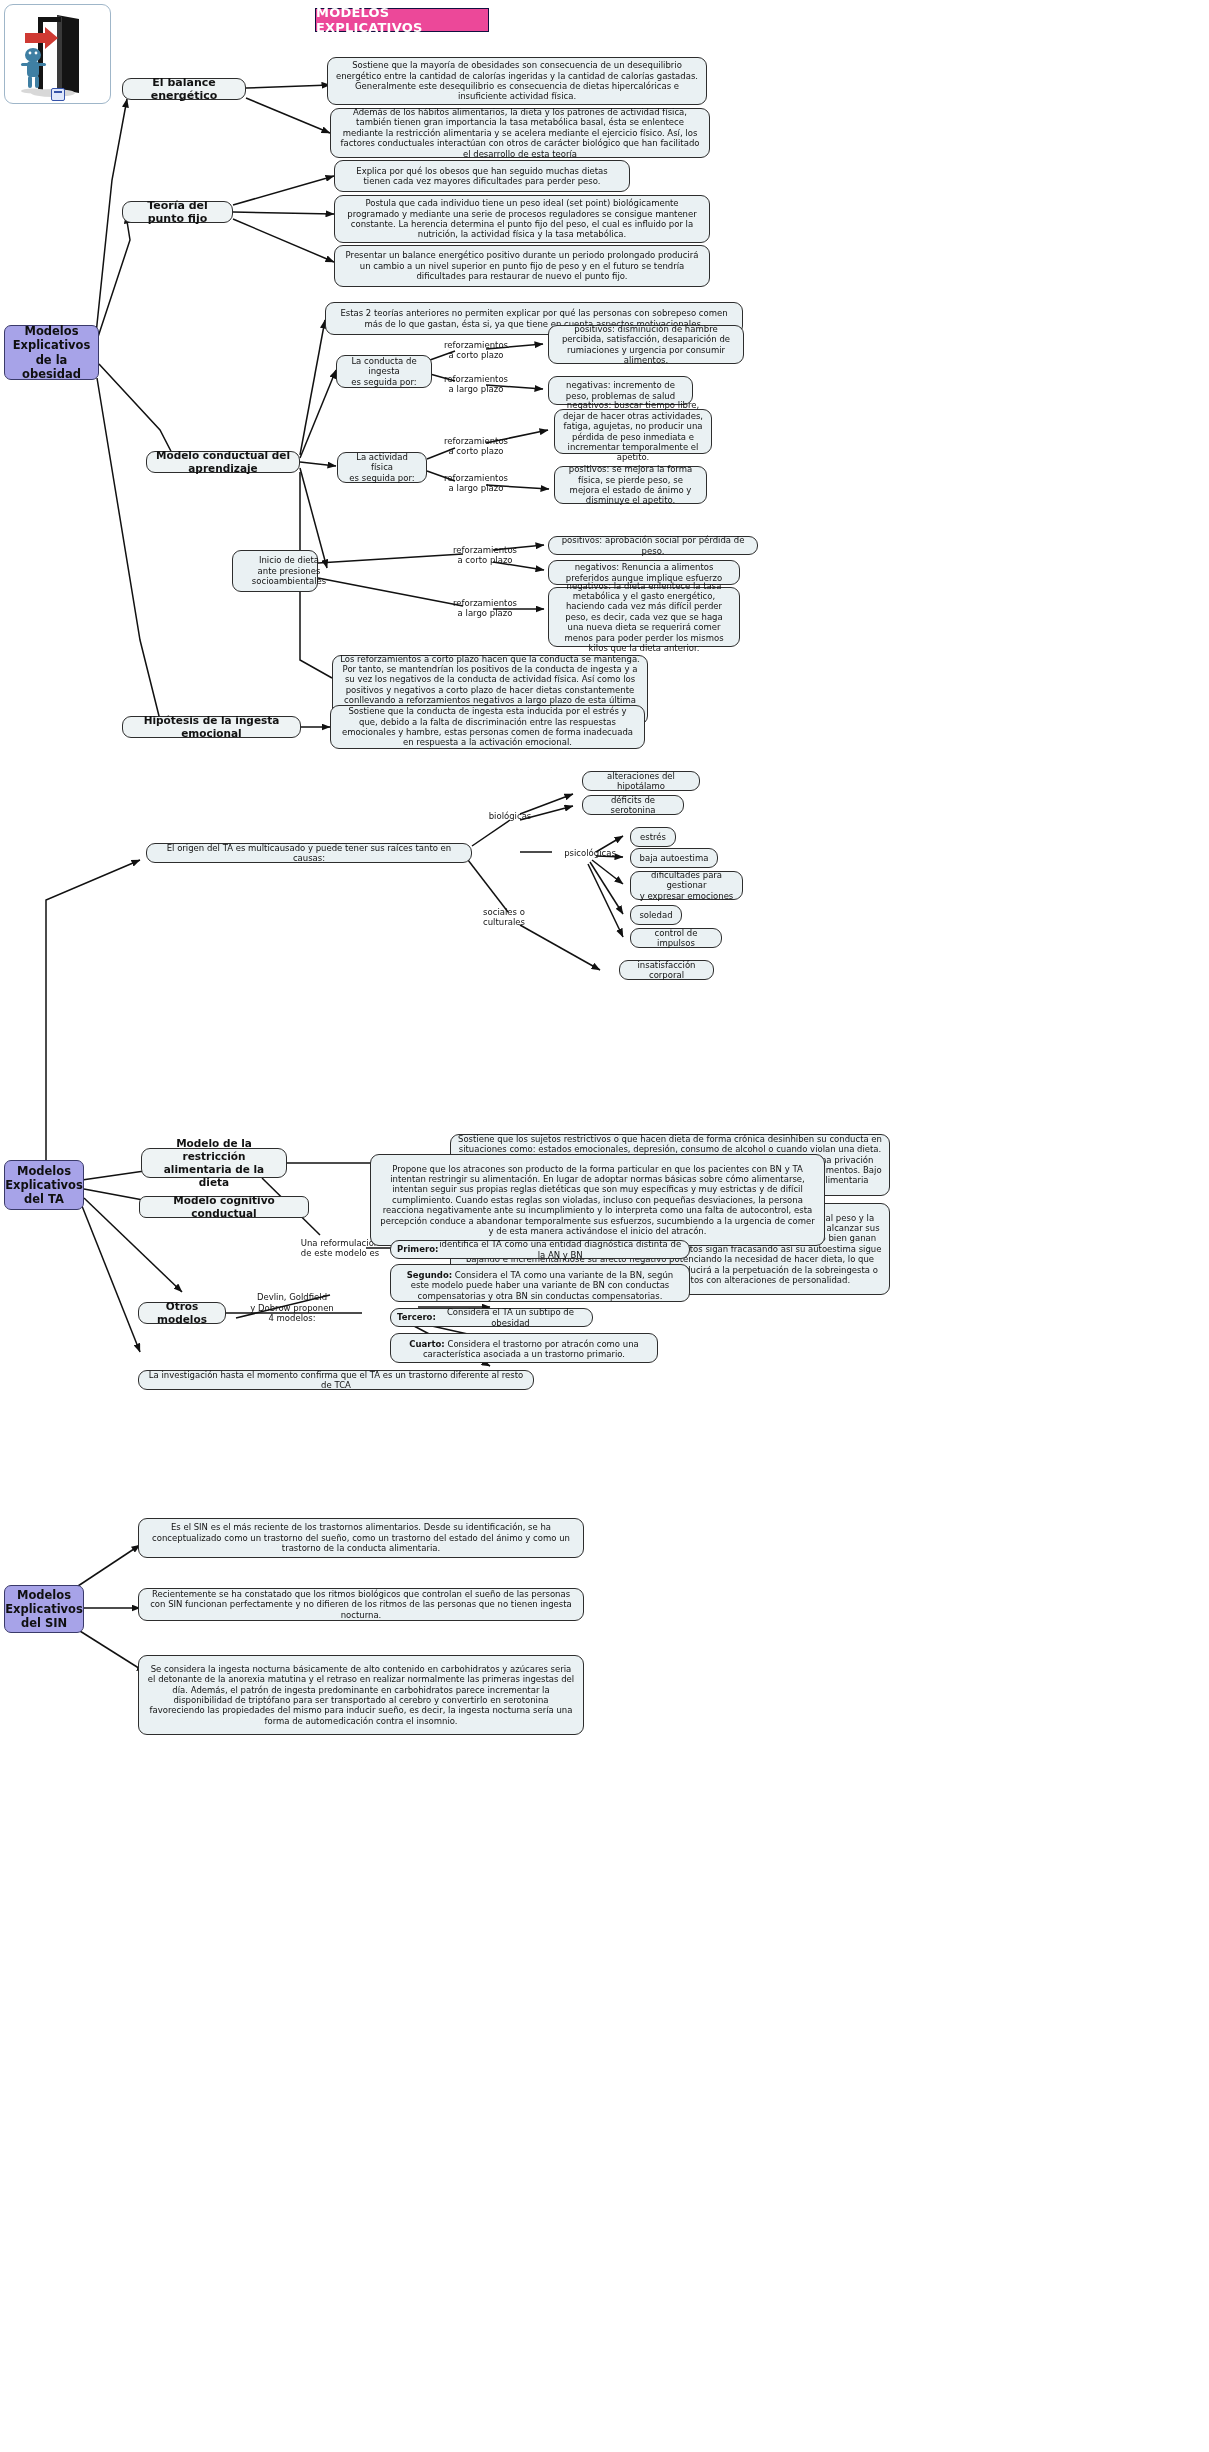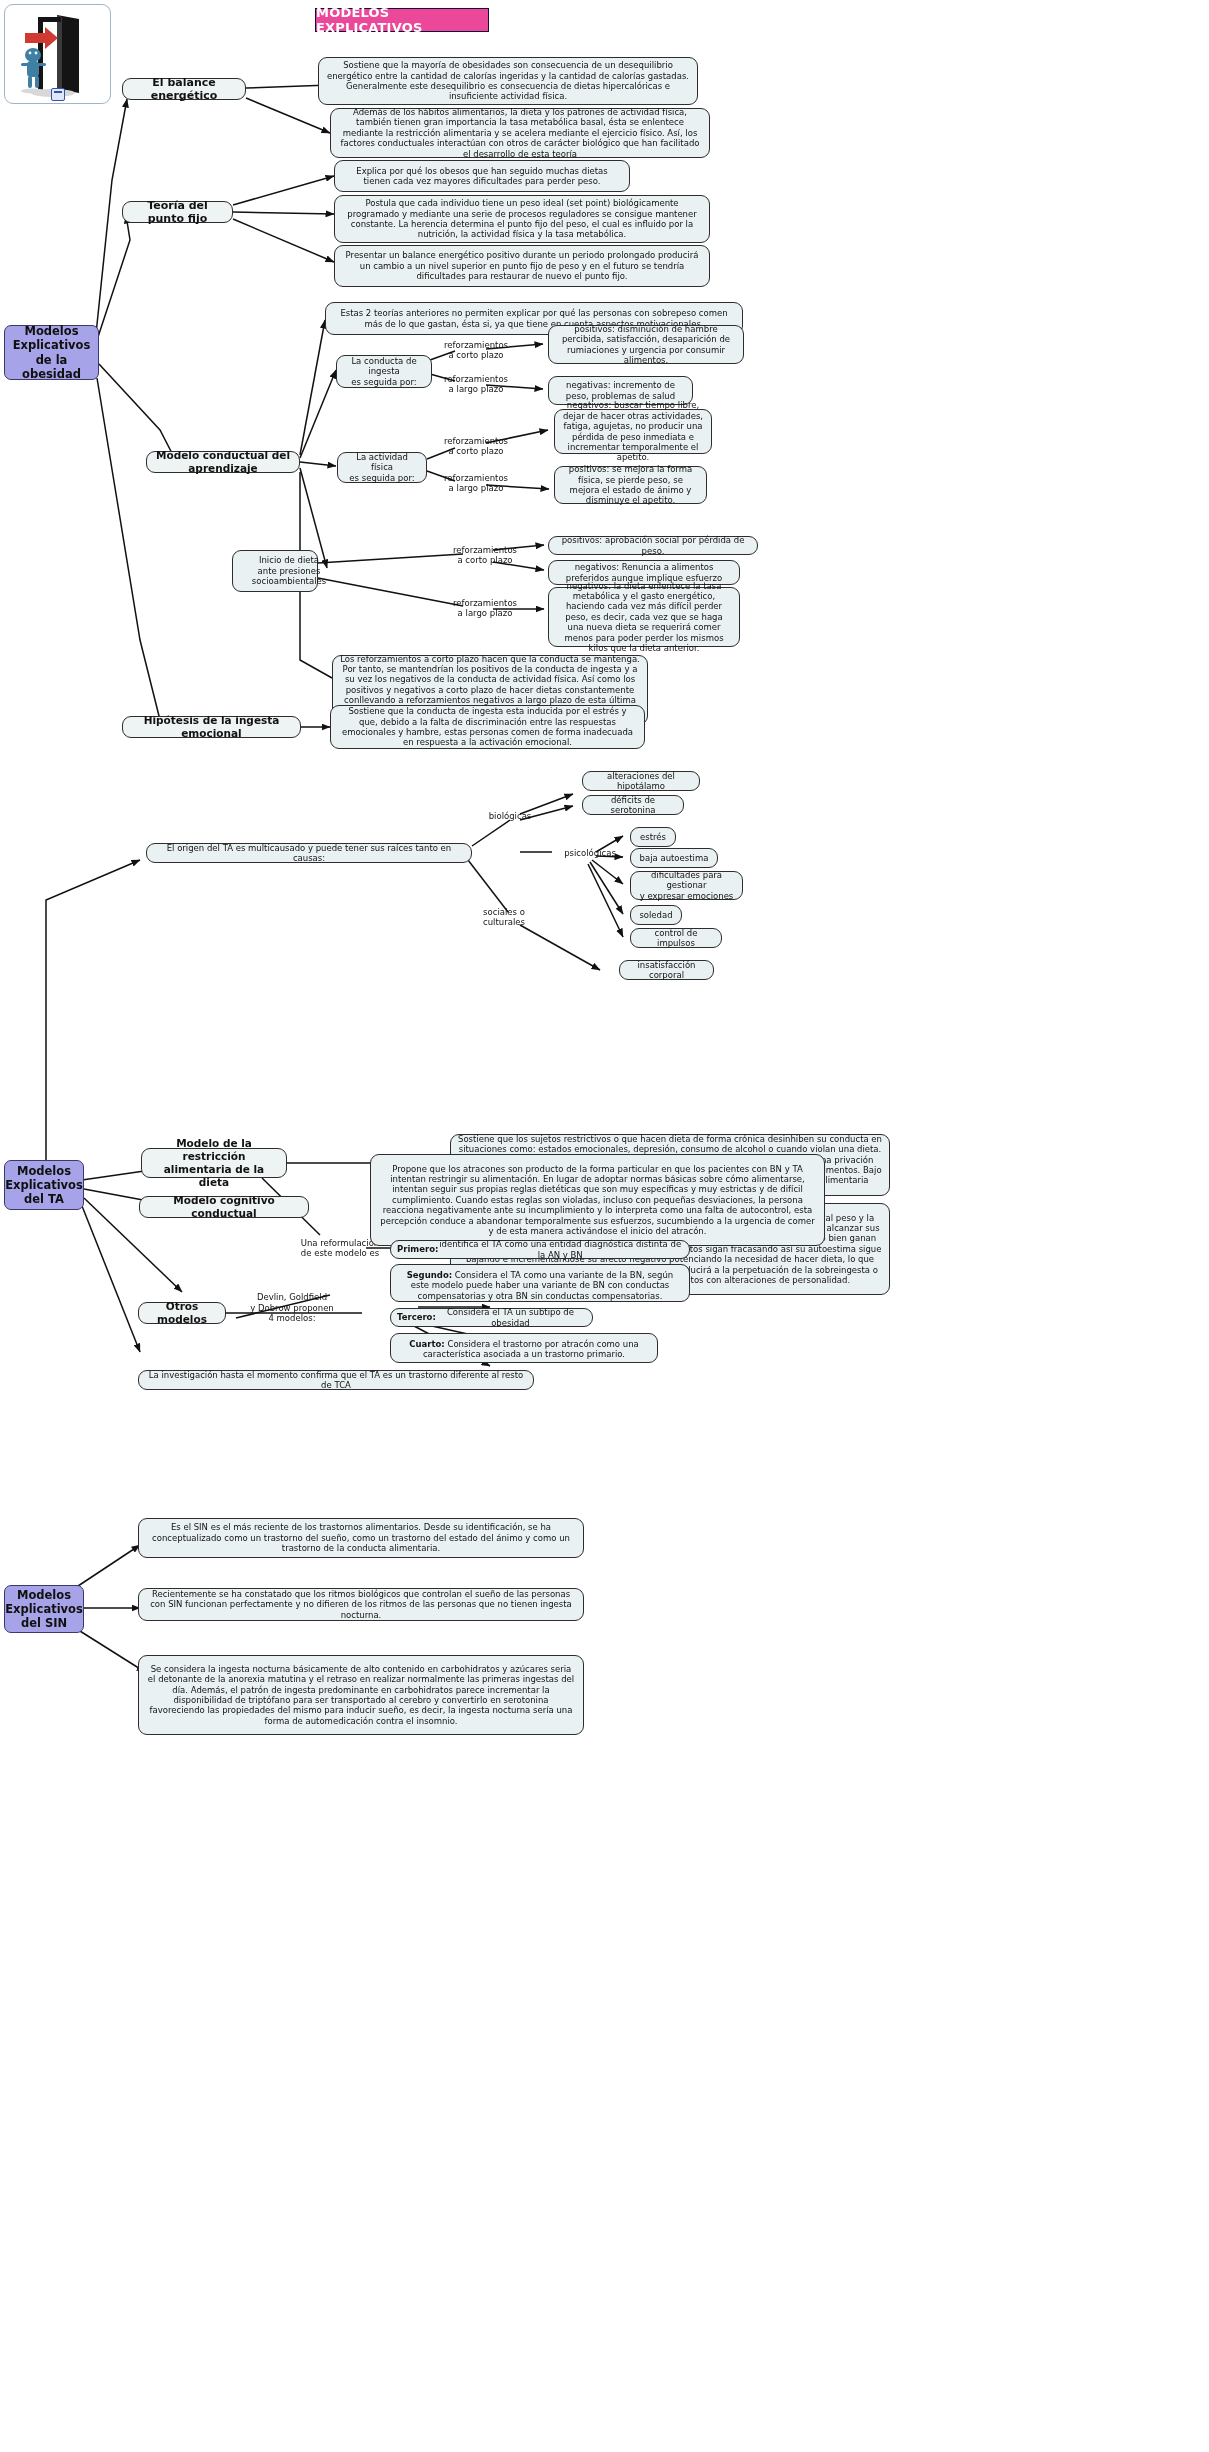--- a/index.html
+++ b/index.html
@@ -163,21 +163,21 @@
 del SIN</div>
 
   <div class="node bold" style="left:122px;top:78px;width:124px;height:22px;font-size:11px;">El balance energético</div>
 
   <div class="node bold" style="left:122px;top:201px;width:111px;height:22px;font-size:11px;">Teoría del punto fijo</div>
 
   <div class="node bold" style="left:146px;top:451px;width:154px;height:22px;font-size:10.5px;">Modelo conductual del aprendizaje</div>
 
   <div class="node bold" style="left:122px;top:716px;width:179px;height:22px;font-size:10.5px;">Hipótesis de la ingesta emocional</div>
 
-  <div class="node" style="left:318px;top:57px;width:380px;height:48px;font-size:8.5px;">Sostiene que la mayoría de obesidades son consecuencia de un desequilibrio energético entre la cantidad de calorías ingeridas y la cantidad de calorías gastadas. Generalmente este desequilibrio es consecuencia de dietas hipercalóricas e insuficiente actividad física.</div>
+  <div class="node" style="left:327px;top:57px;width:380px;height:48px;font-size:8.5px;">Sostiene que la mayoría de obesidades son consecuencia de un desequilibrio energético entre la cantidad de calorías ingeridas y la cantidad de calorías gastadas. Generalmente este desequilibrio es consecuencia de dietas hipercalóricas e insuficiente actividad física.</div>
 
   <div class="node" style="left:330px;top:108px;width:380px;height:50px;font-size:8.5px;">Además de los hábitos alimentarios, la dieta y los patrones de actividad física, también tienen gran importancia la tasa metabólica basal, ésta se enlentece mediante la restricción alimentaria y se acelera mediante el ejercicio físico. Así, los factores conductuales interactúan con otros de carácter biológico que han facilitado el desarrollo de esta teoría</div>
 
   <div class="node" style="left:334px;top:160px;width:296px;height:32px;font-size:8.5px;">Explica por qué los obesos que han seguido muchas dietas tienen cada vez mayores dificultades para perder peso.</div>
 
   <div class="node" style="left:334px;top:195px;width:376px;height:48px;font-size:8.5px;">Postula que cada individuo tiene un peso ideal (set point) biológicamente programado y mediante una serie de procesos reguladores se consigue mantener constante. La herencia determina el punto fijo del peso, el cual es influido por la nutrición, la actividad física y la tasa metabólica.</div>
 
   <div class="node" style="left:334px;top:245px;width:376px;height:42px;font-size:8.5px;">Presentar un balance energético positivo durante un periodo prolongado producirá un cambio a un nivel superior en punto fijo de peso y en el futuro se tendría dificultades para restaurar de nuevo el punto fijo.</div>
 
   <div class="node" style="left:325px;top:302px;width:418px;height:33px;font-size:8.5px;">Estas 2 teorías anteriores no permiten explicar por qué las personas con sobrepeso comen más de lo que gastan, ésta si, ya que tiene en cuenta aspectos motivacionales.</div>
@@ -257,21 +257,21 @@
   <div class="node bold" style="left:141px;top:1148px;width:146px;height:30px;font-size:10.5px;white-space:pre-line;border-radius:9px;">Modelo de la restricción
 alimentaria de la dieta</div>
 
   <div class="node" style="left:450px;top:1134px;width:440px;height:62px;font-size:8.5px;">Sostiene que los sujetos restrictivos o que hacen dieta de forma crónica desinhiben su conducta en situaciones como: estados emocionales, depresión, consumo de alcohol o cuando violan una dieta. La teoría pone de manifiesto que la restricción alimentaria continuada conduce a una privación biológica de energía, a la experimentación de hambre y a la urgencia por consumir alimentos. Bajo estas condiciones los sujetos restrictivos abandonan generalmente su restricción alimentaria (dieta) y comen incluso más que los sujetos no restrictivos.</div>
 
   <div class="linklabel" style="left:300px;top:1236px;width:80px;height:24px;font-size:8.5px;white-space:pre-line;">Una reformulación
 de este modelo es</div>
 
   <div class="node" style="left:450px;top:1203px;width:440px;height:92px;font-size:8.5px;">MODELO DEL ESPIRAL: Pone de manifiesto que los sujetos con metas altas respecto al peso y la figura (o con baja autoestima), siguen dietas restringiendo sus ingestas, con el fin de alcanzar sus objetivos no alcanzados. Por el contrario, estos sujetos mantienen su peso estable, o bien ganan peso. La persistencia de este patrón hace que los sujetos sigan fracasando así su autoestima sigue bajando e incrementándose su afecto negativo potenciando la necesidad de hacer dieta, lo que generará nuevos fracasos. Este espiral negativo conducirá a la perpetuación de la sobreingesta o al desarrollo de trastornos alimentarios en sujetos con alteraciones de personalidad.</div>
 
-  <div class="node bold" style="left:139px;top:1196px;width:170px;height:22px;font-size:10.5px;">Modelo cognitivo conductual</div>
+  <div class="node bold" style="left:139px;top:1196px;width:170px;height:22px;font-size:10.5px;border-radius:7px;">Modelo cognitivo conductual</div>
 
   <div class="node" style="left:370px;top:1154px;width:455px;height:92px;font-size:8.5px;">Propone que los atracones son producto de la forma particular en que los pacientes con BN y TA intentan restringir su alimentación. En lugar de adoptar normas básicas sobre cómo alimentarse, intentan seguir sus propias reglas dietéticas que son muy específicas y muy estrictas y de difícil cumplimiento. Cuando estas reglas son violadas, incluso con pequeñas desviaciones, la persona reacciona negativamente ante su incumplimiento y lo interpreta como una falta de autocontrol, esta percepción conduce a abandonar temporalmente sus esfuerzos, sucumbiendo a la urgencia de comer y de esta manera activándose el inicio del atracón.</div>
 
   <div class="node bold" style="left:138px;top:1302px;width:88px;height:22px;font-size:10.5px;">Otros modelos</div>
 
   <div class="linklabel" style="left:236px;top:1290px;width:112px;height:36px;font-size:8.5px;white-space:pre-line;">Devlin, Goldfield
 y Dobrow proponen
 4 modelos:</div>
 
   <div class="node" style="left:390px;top:1240px;width:300px;height:19px;font-size:8.5px;justify-content:flex-start;padding-left:6px;">

